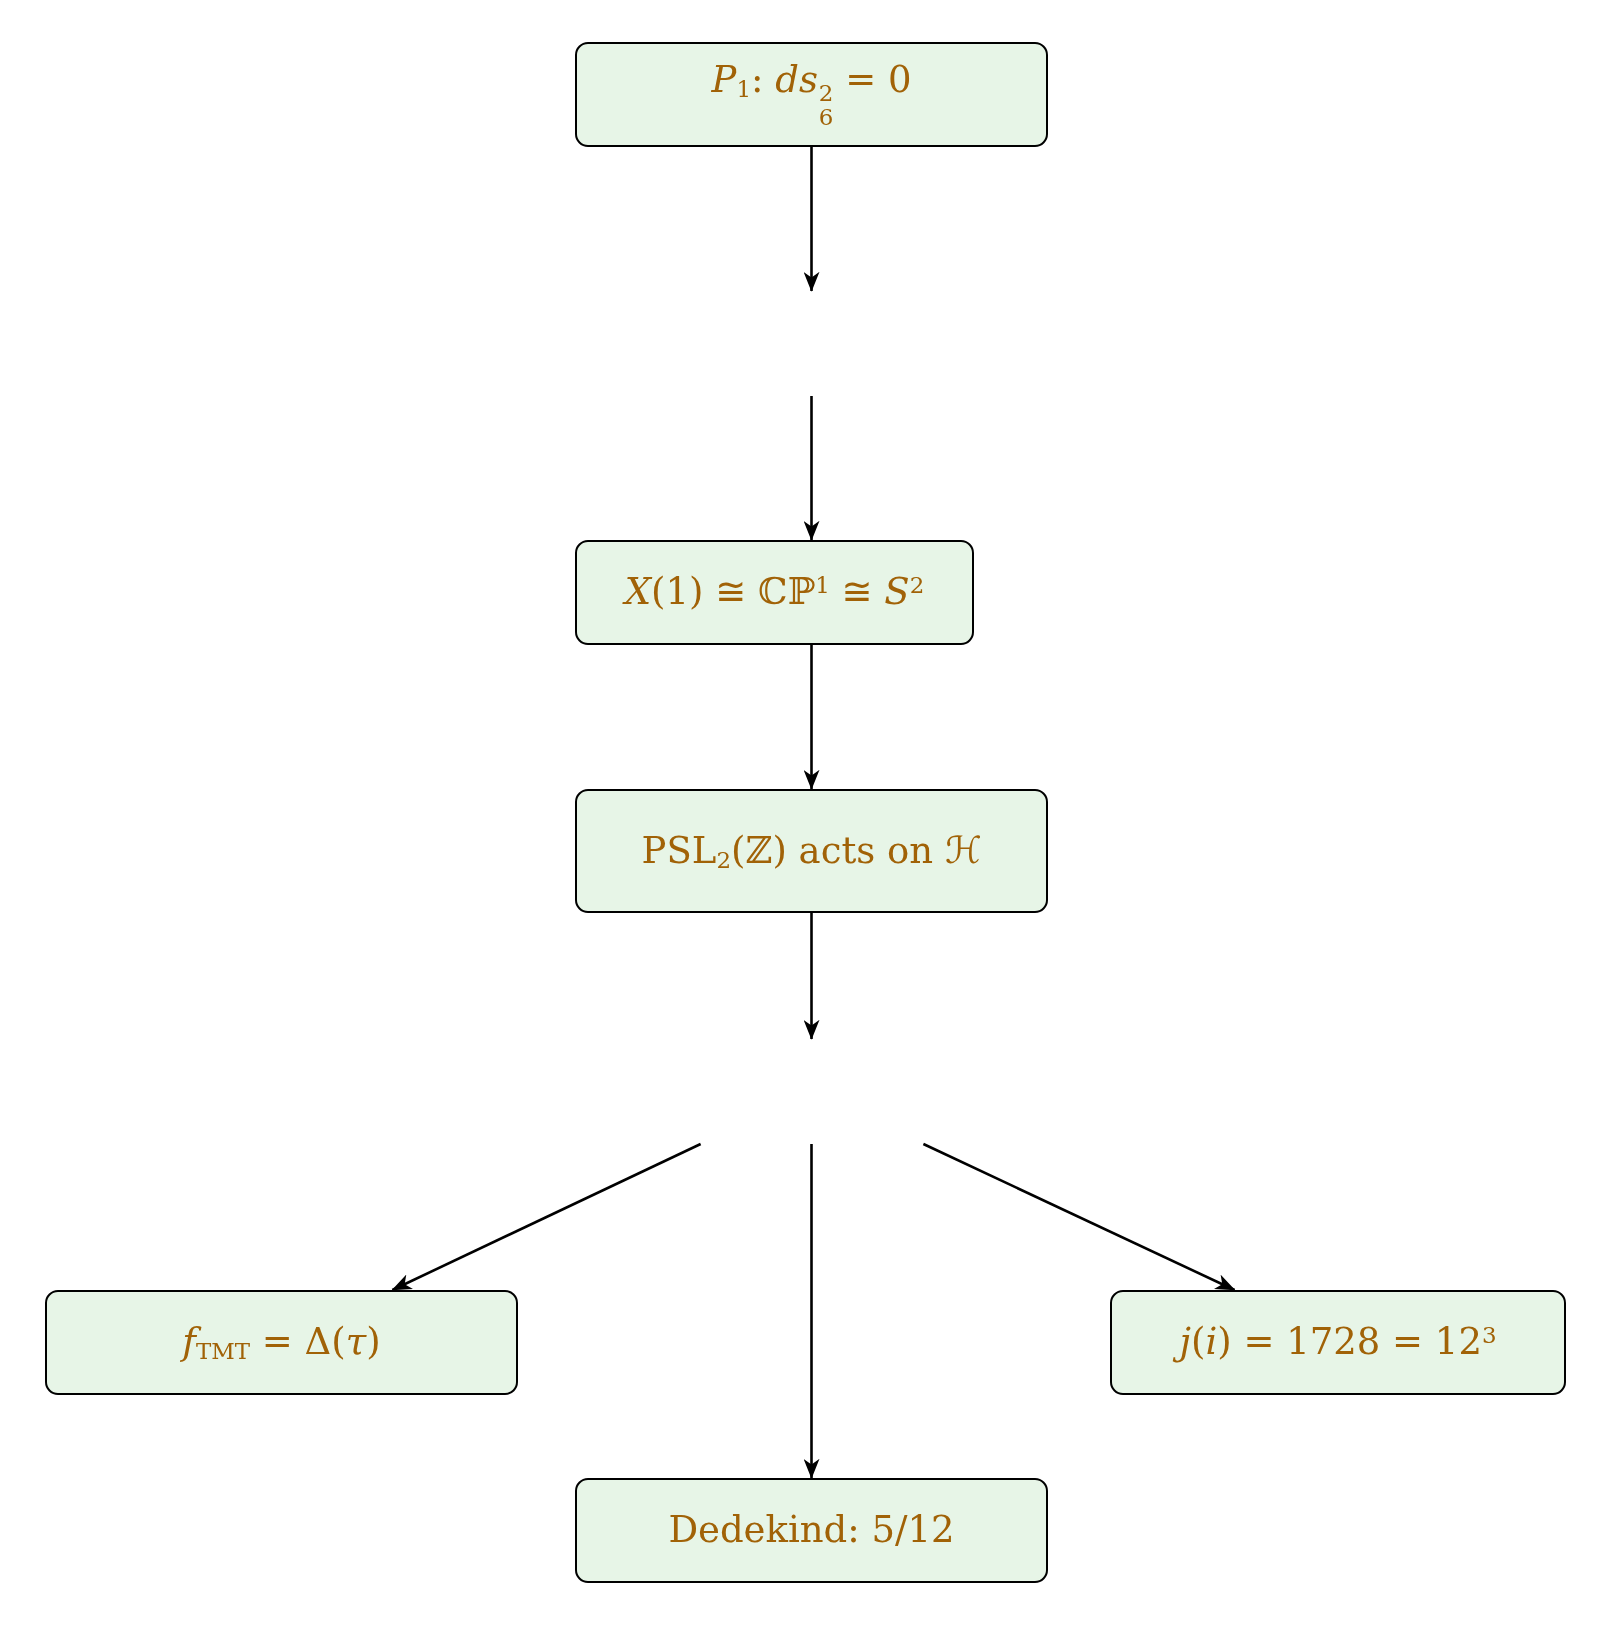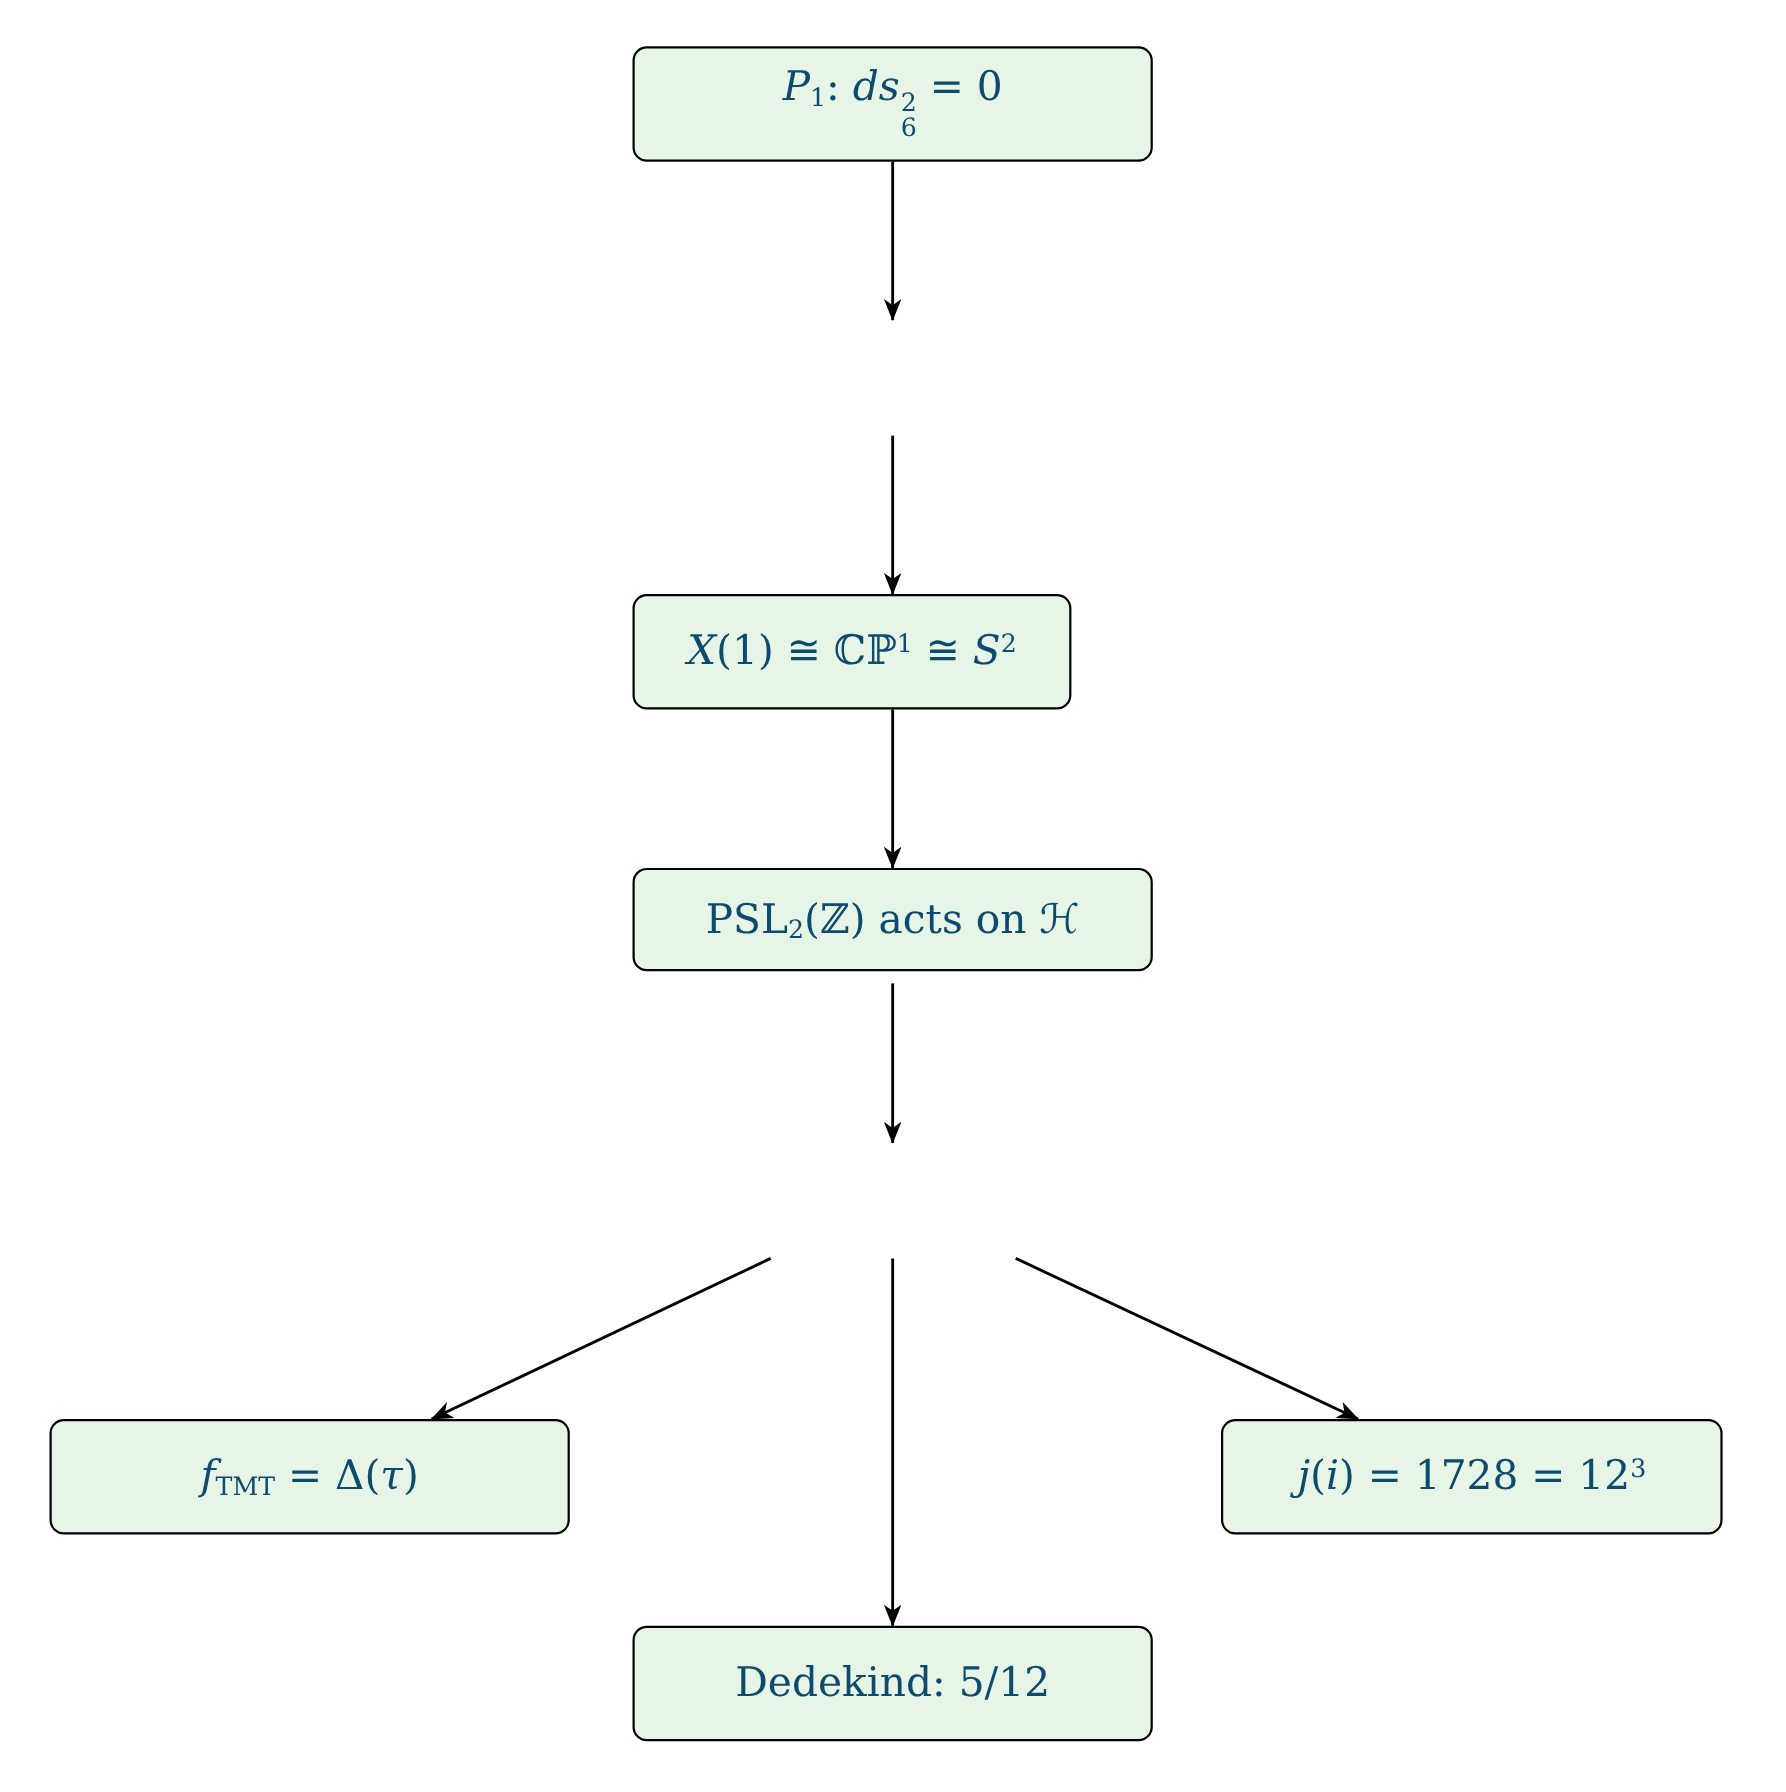--- a/index.html
+++ b/index.html
@@ -7,21 +7,21 @@
     --node-fill:#e7f5e7;
     --node-border:#000000;
     --arrow-color:#000000;
   }
   html,body{margin:0;padding:0;background:var(--bg);}
   #diagram{
     position:relative;
     width:1624px;height:1629px;
     background:var(--bg);
     font-family:"DejaVu Serif","DejaVu Sans","Liberation Serif",serif;
-    color:#0c4a6e;
+    color:#a16207;
     overflow:hidden;
   }
   #edges-svg{
     position:absolute;left:0;top:0;width:100%;height:100%;
     pointer-events:none;
   }
   .edge-line{stroke:var(--arrow-color);stroke-width:2.6px;}
   .arrowhead-path{fill:var(--arrow-color);}
   .node{
     position:absolute;
@@ -70,21 +70,21 @@
           <span>2</span>
           <span>6</span>
         </span> = 0</span>
   </div>
 
 
   <div class="node" style="left:575px;top:540px;width:399px;height:105px">
     <span class="label"><i>X</i>(1) ≅ ℂℙ<sup>1</sup> ≅ <i>S</i><sup>2</sup></span>
   </div>
 
-  <div class="node" style="left:575px;top:789px;width:473px;height:94px">
+  <div class="node" style="left:575px;top:789px;width:473px;height:124px">
     <span class="label">PSL<sub>2</sub>(ℤ) acts on <i>ℋ</i></span>
   </div>
 
 
   <div class="node" style="left:45px;top:1290px;width:473px;height:105px">
     <span class="label"><i>f</i><sub>TMT</sub> = Δ(<i>τ</i>)</span>
   </div>
 
   <div class="node" style="left:575px;top:1478px;width:473px;height:105px">
     <span class="label">Dedekind: 5/12</span>

